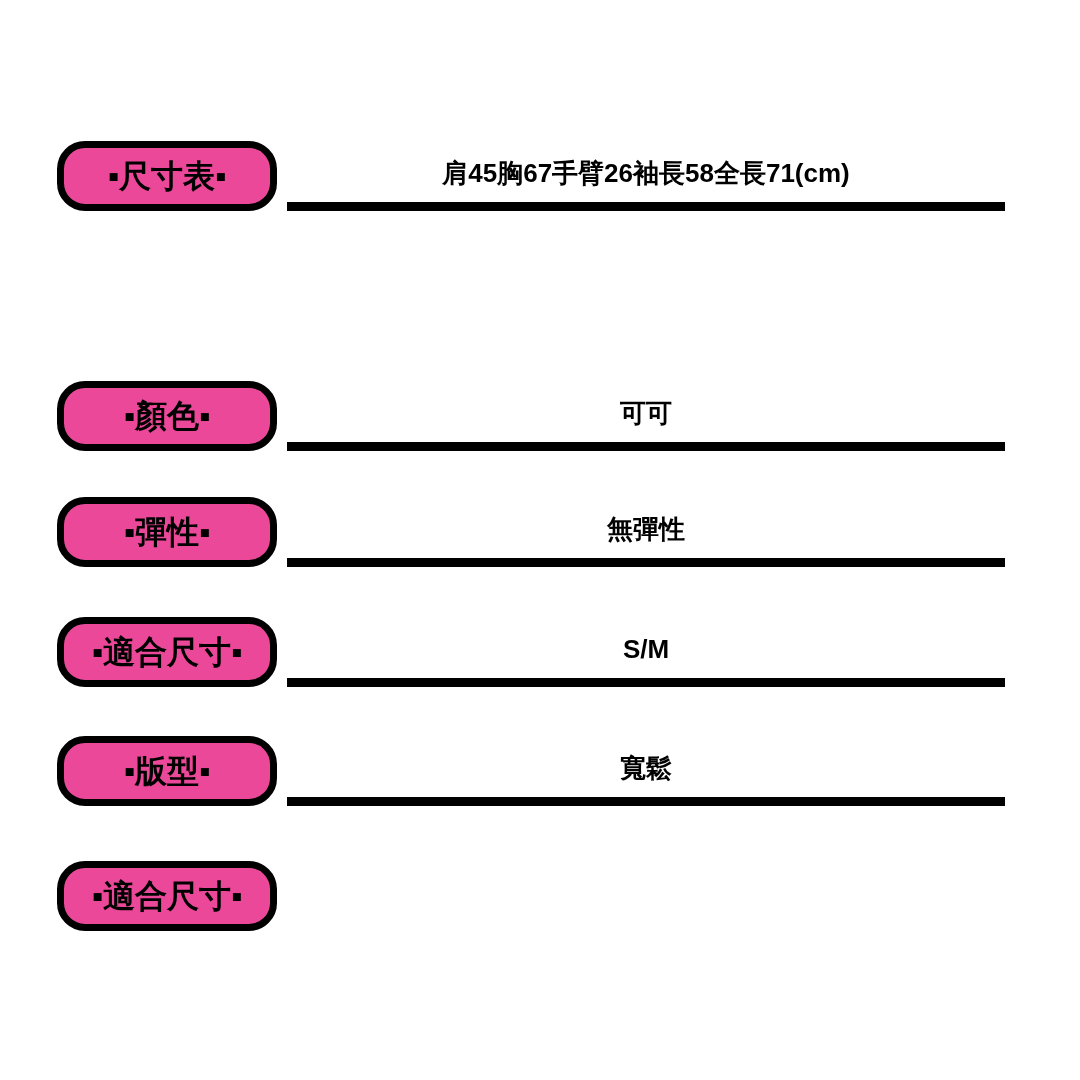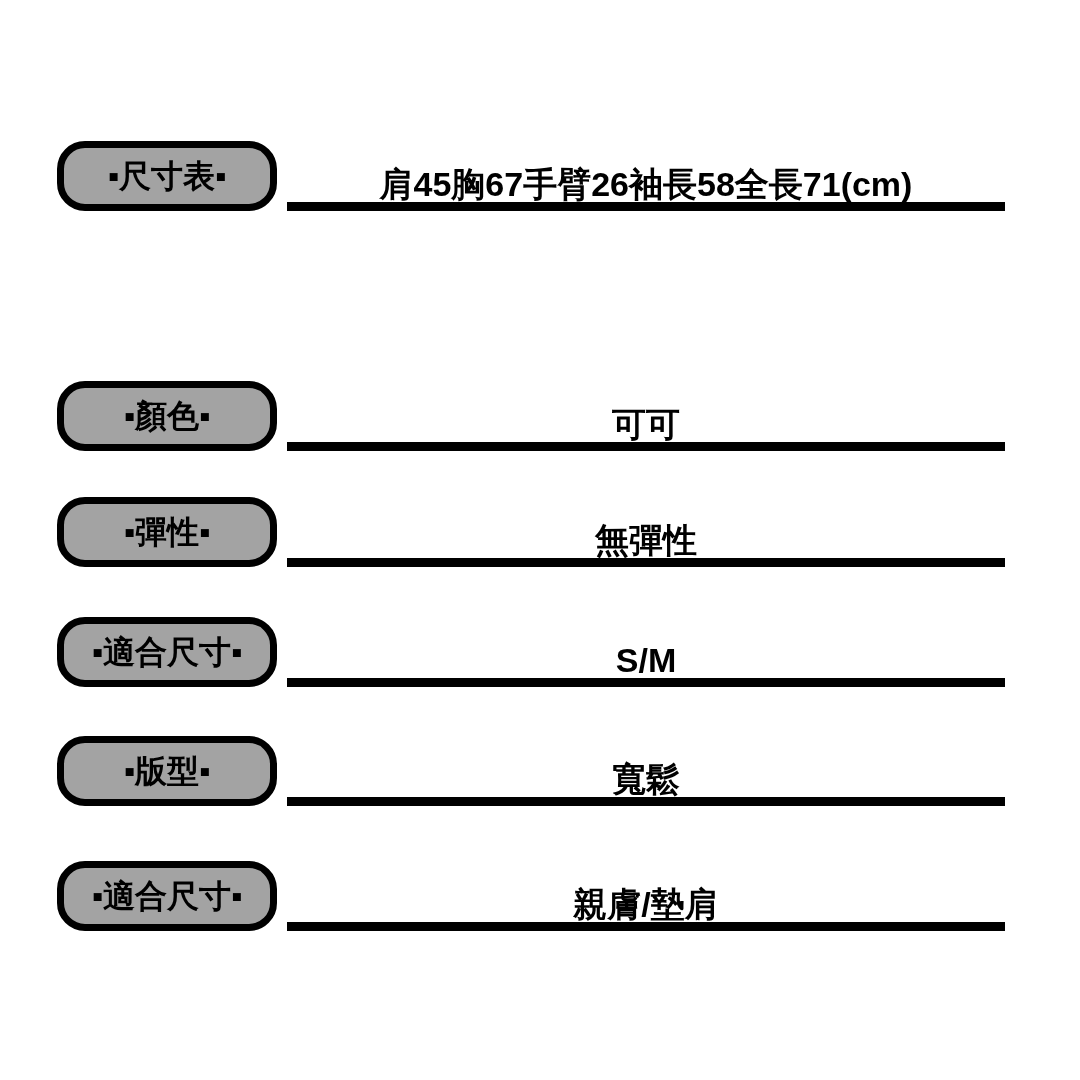--- a/index.html
+++ b/index.html
@@ -27,21 +27,21 @@
   }
   .label-box {
     position: absolute;
     left: 57px;
     top: 0;
     width: 220px;
     height: 70px;
     box-sizing: border-box;
     border: 7px solid #000000;
     border-radius: 28px;
-    background: #a3a3a3;
+    background: #ec4899;
     display: flex;
     align-items: center;
     justify-content: center;
   }
   .label-text {
     font-weight: 700;
     font-size: 32px;
     line-height: 1;
     white-space: nowrap;
     letter-spacing: 0px;
@@ -53,23 +53,23 @@
     width: 718px;
     height: 70px;
     box-sizing: border-box;
     border-bottom: 9px solid #000000;
     display: flex;
     align-items: flex-end;
     justify-content: center;
   }
   .value-text {
     font-weight: 700;
-    font-size: 34px;
+    font-size: 26px;
     line-height: 1;
-    padding-bottom: 1px;
+    padding-bottom: 16px;
     white-space: nowrap;
   }
 </style>
 </head>
 <body>
 
 <div class="sheet">
 
   <div class="spec-row" style="top:141px">
     <div class="label-box">
@@ -114,18 +114,15 @@
     </div>
     <div class="value-area">
       <span class="value-text">S/M</span>
     </div>
   </div>
 
   <div class="spec-row" style="top:861px">
     <div class="label-box">
       <span class="label-text">▪適合尺寸▪</span>
     </div>
-    <div class="value-area">
-      <span class="value-text">親膚/墊肩</span>
-    </div>
   </div>
 
 </div>
 
 </body></html>

